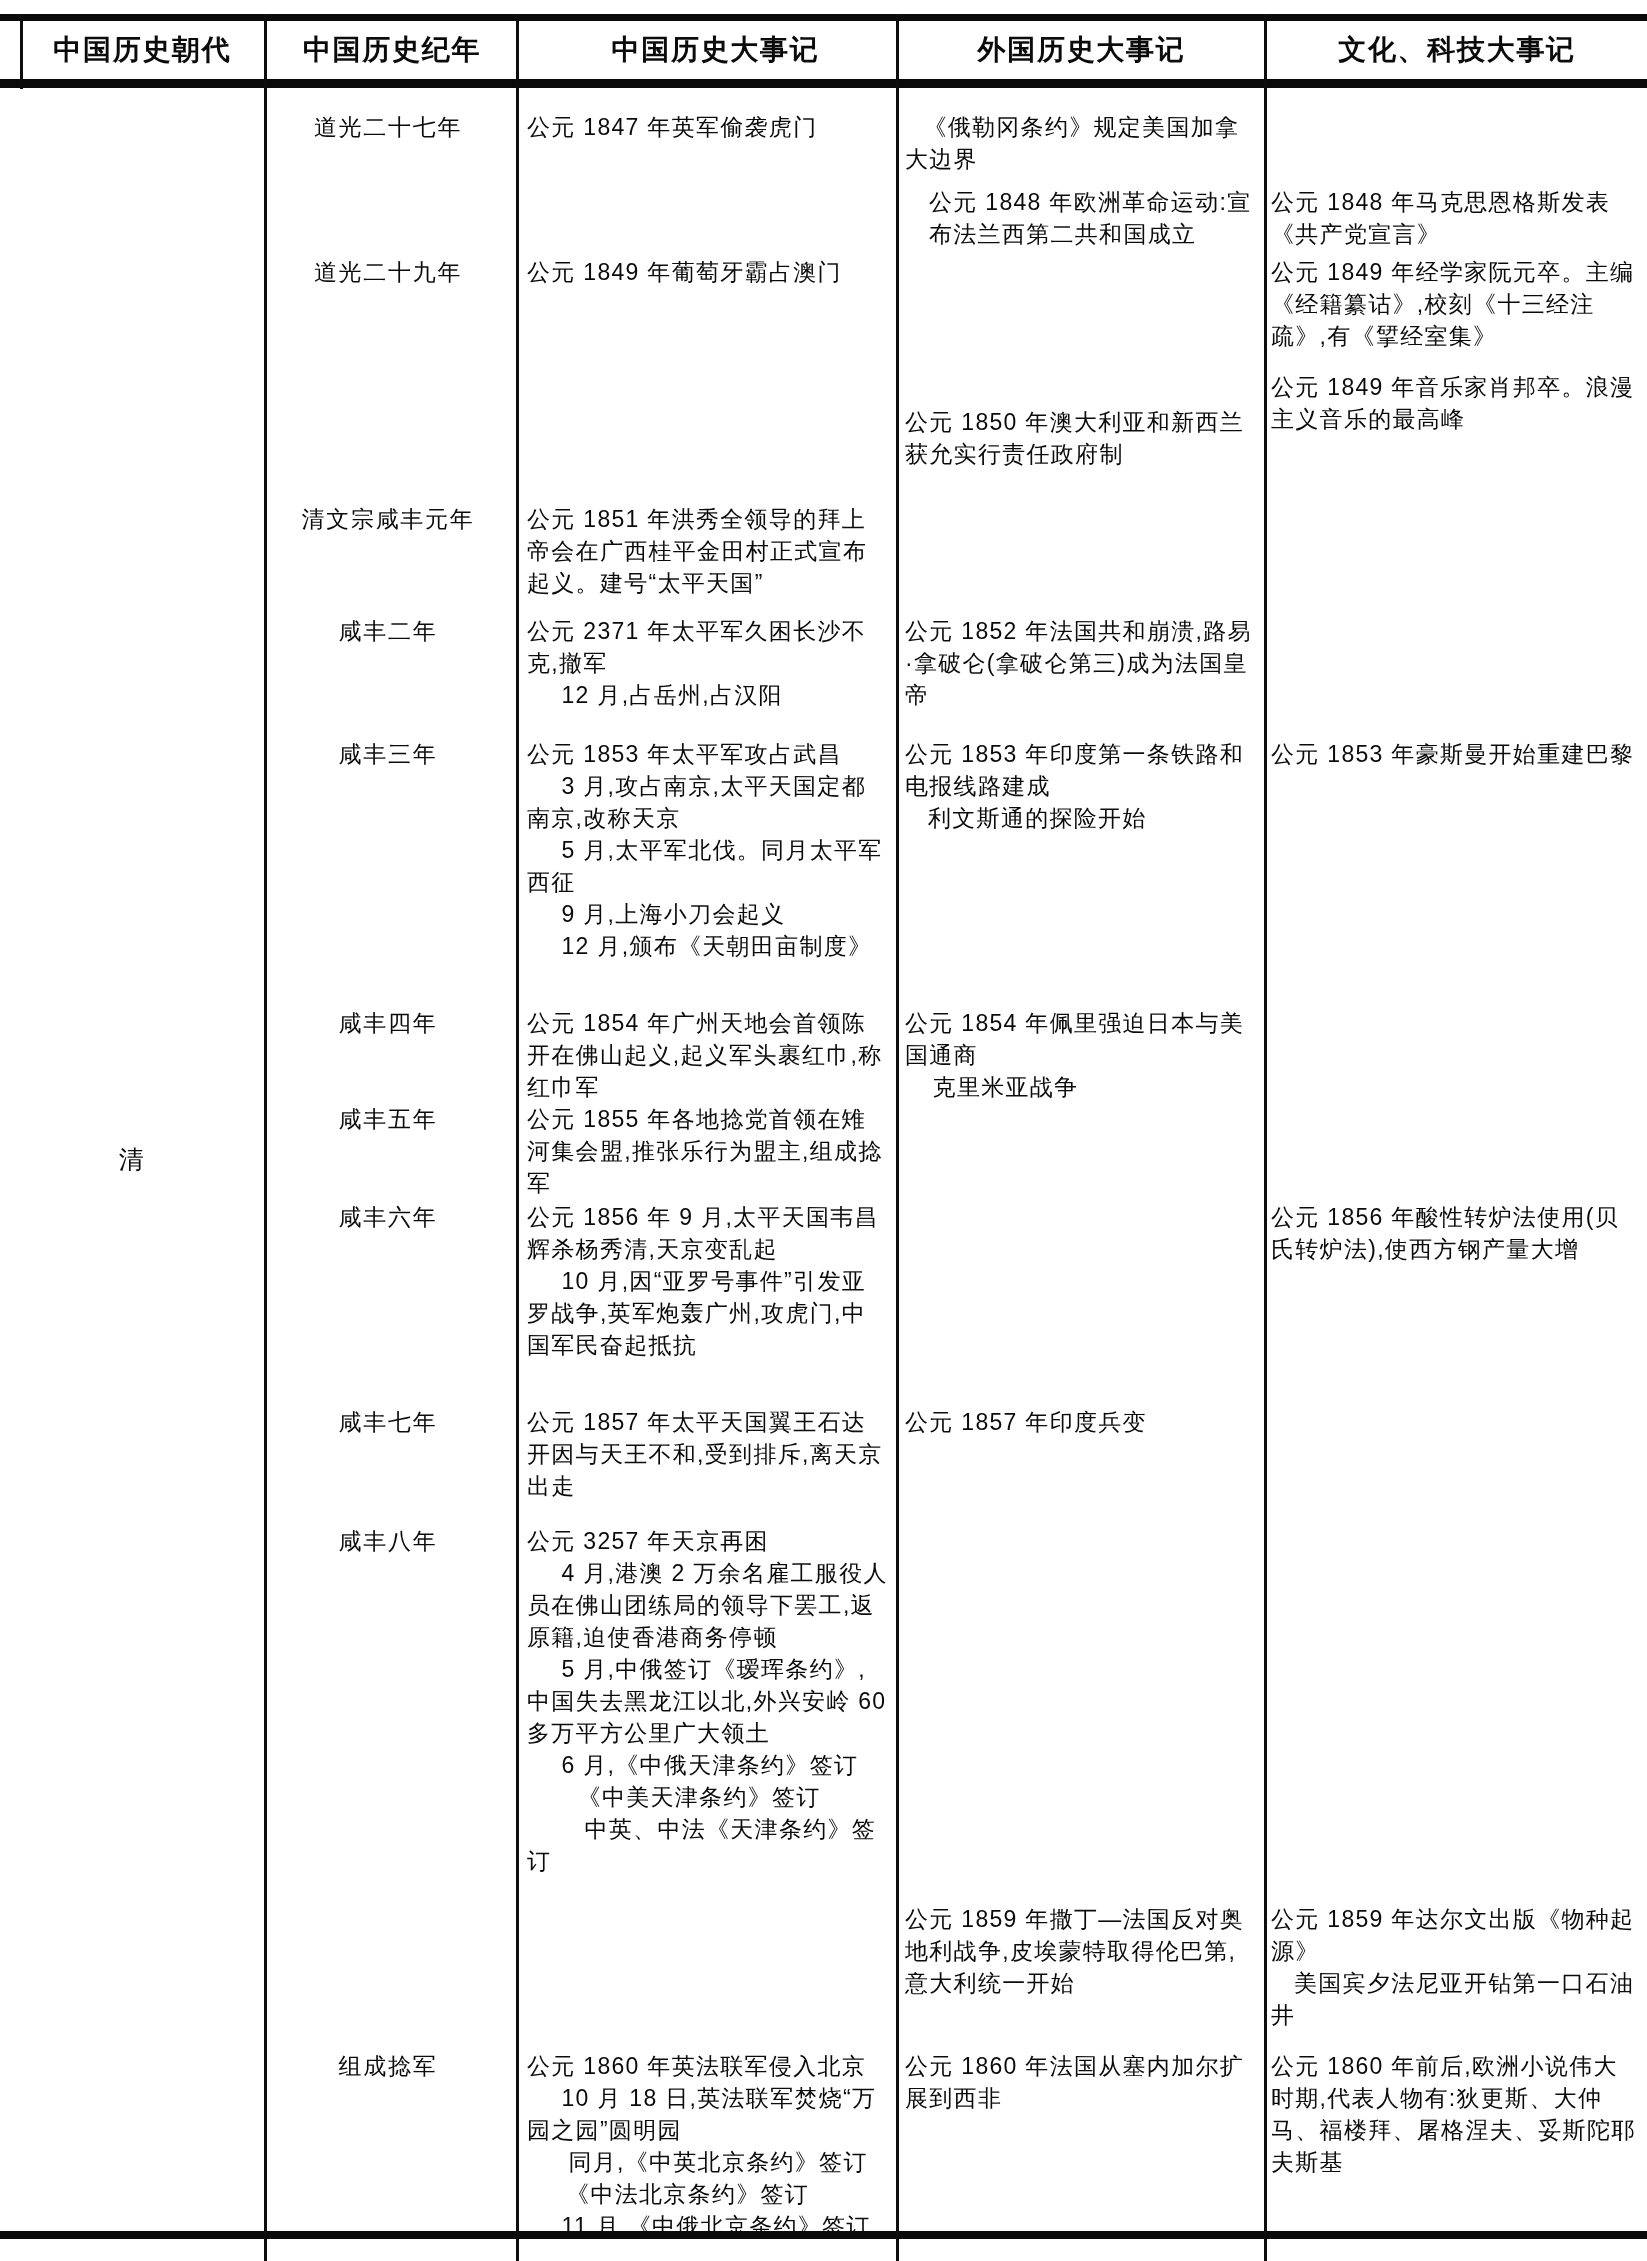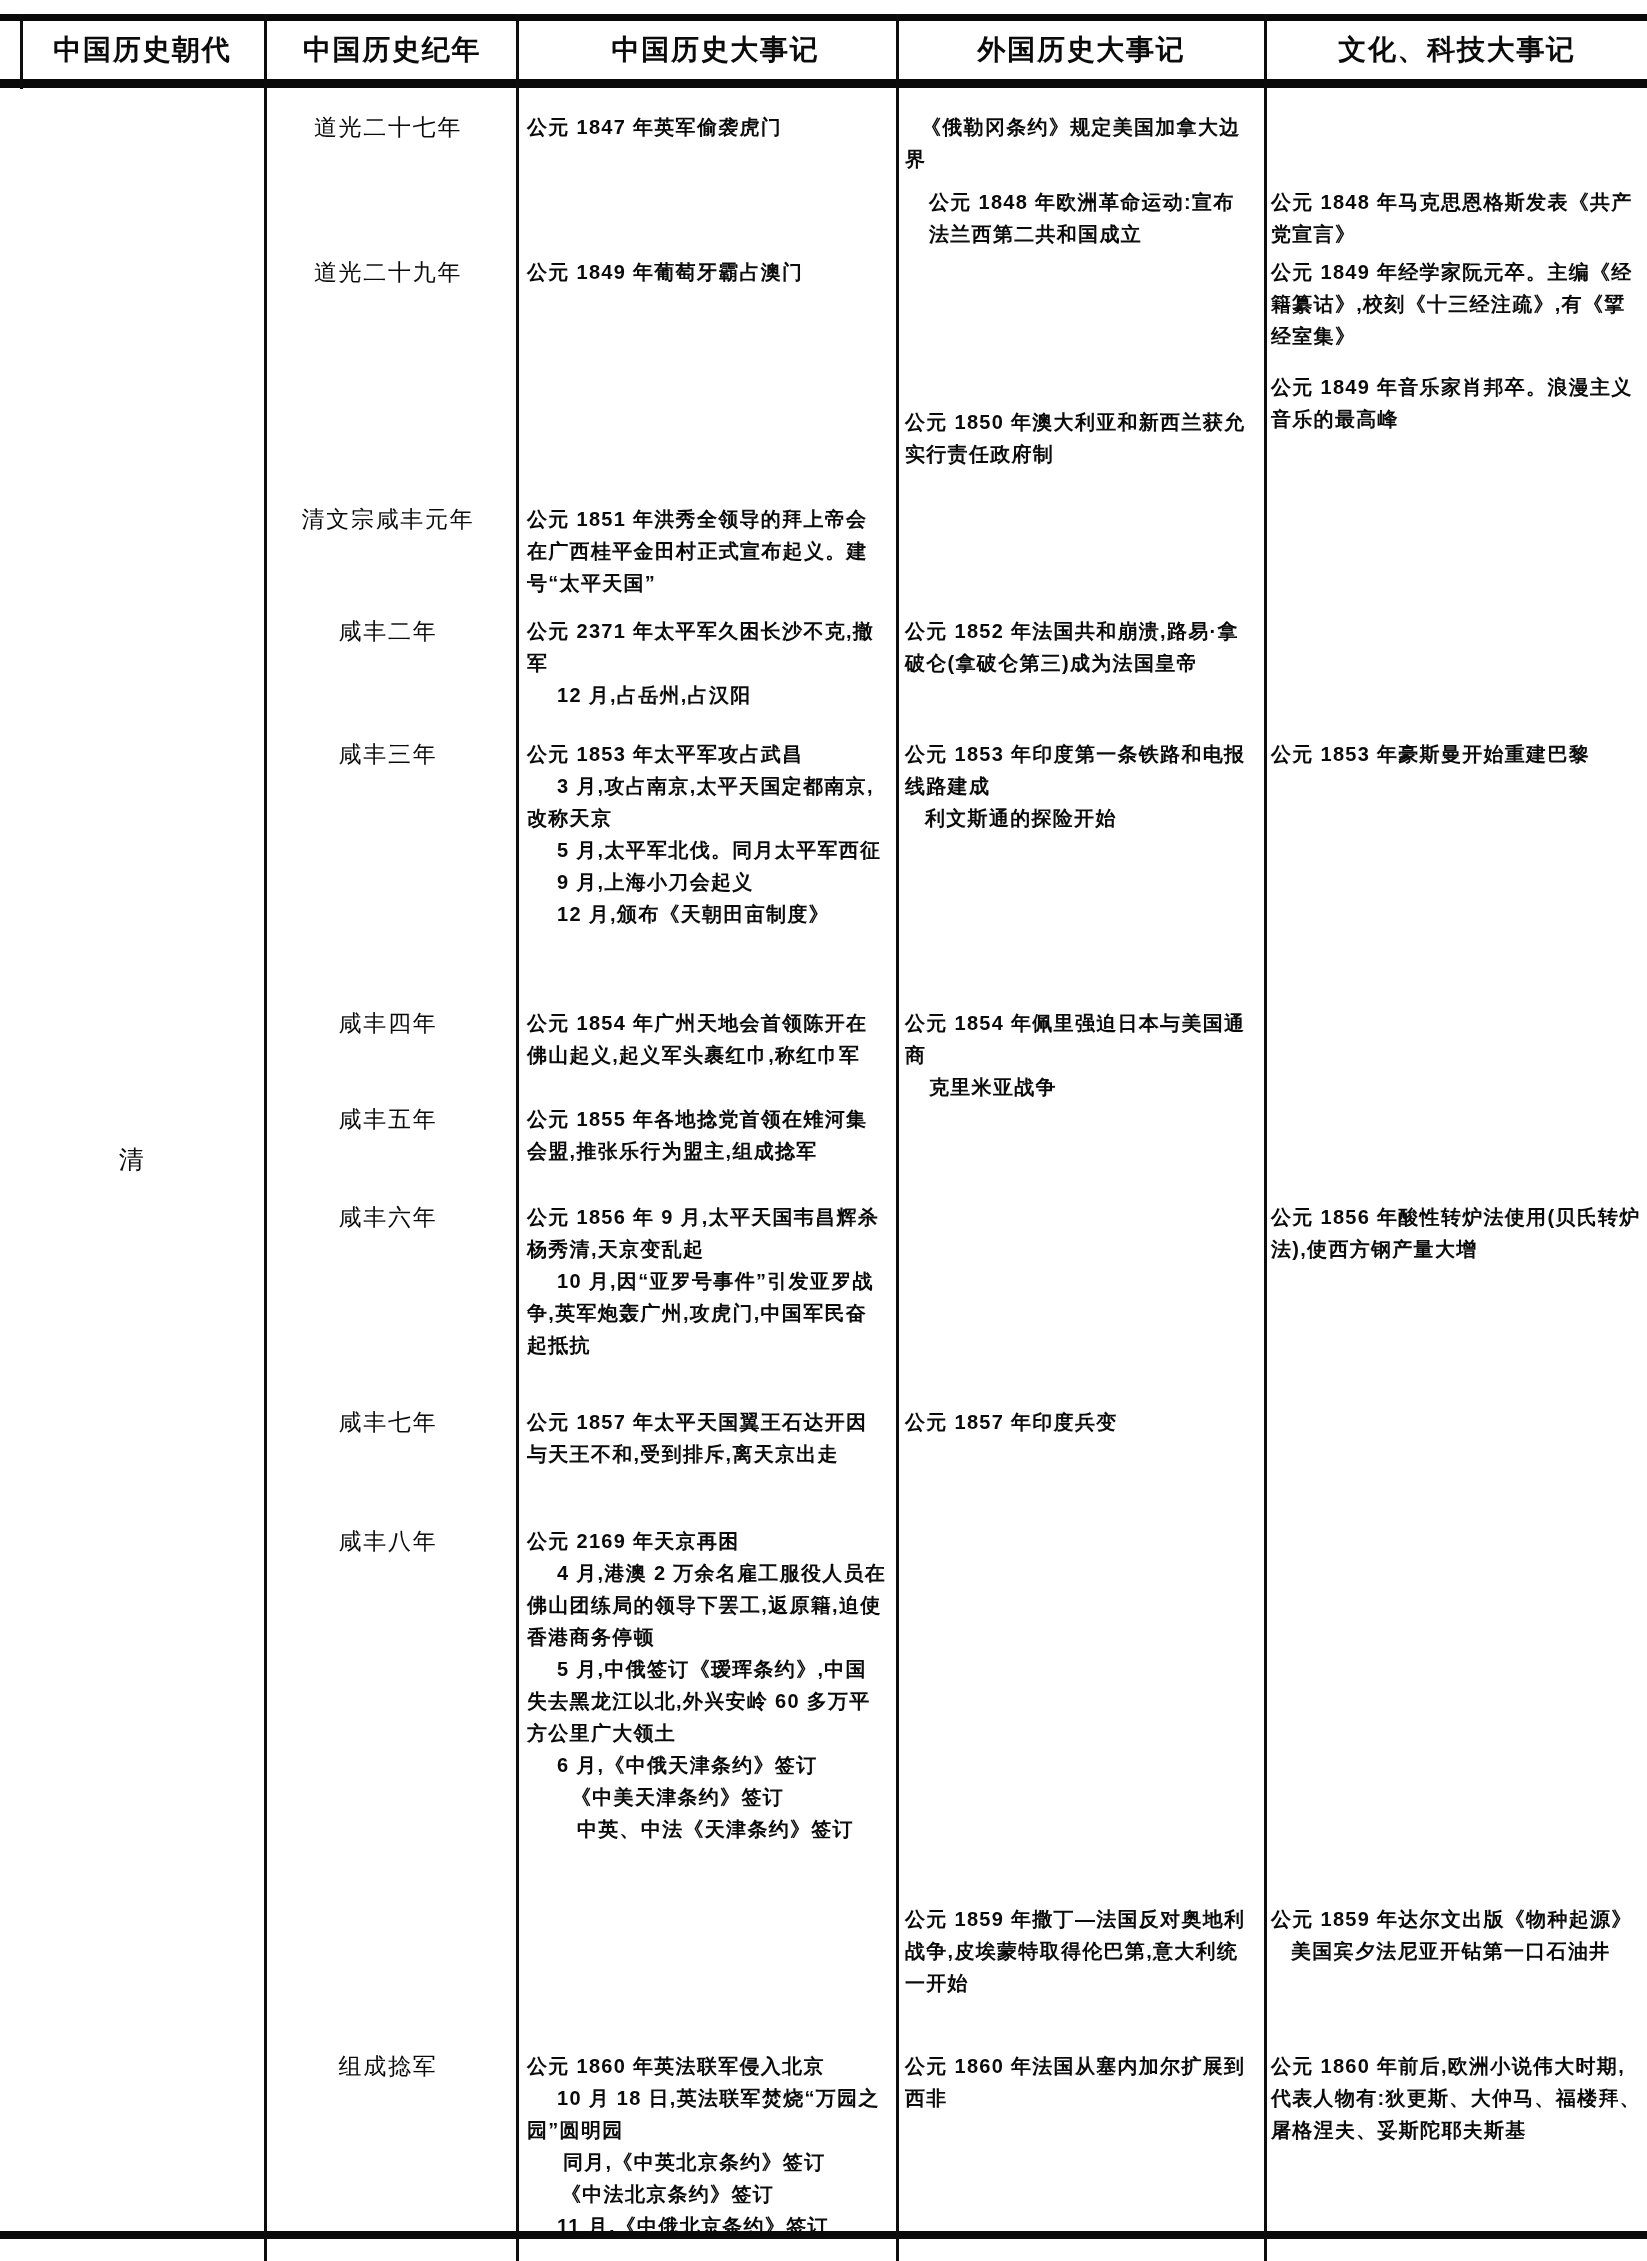--- a/index.html
+++ b/index.html
@@ -23,21 +23,21 @@
     position:absolute;top:21px;height:58px;display:flex;align-items:center;justify-content:center;
     font-size:28px;font-weight:700;letter-spacing:1.7px;white-space:nowrap;
   }
   
   .band{position:absolute;left:0;width:1648px;}
   .cell{position:absolute;top:0;}
   .era-cell{
     left:266px;width:244px;text-align:center;
     font-size:23px;font-weight:400;letter-spacing:1.7px;line-height:32px;white-space:nowrap;
   }
-  .ev-cell{font-size:20px;font-weight:700;line-height:32px;letter-spacing:1.3px;}
+  .ev-cell{font-size:23px;font-weight:400;line-height:32px;letter-spacing:1.3px;}
   .china-cell{left:527px;width:361px;}
   .foreign-cell{left:905px;width:348px;}
   .culture-cell{left:1271px;width:371px;}
   .para{text-align:left;word-break:break-all;}
   #dynasty-label{
     position:absolute;left:0;top:1143px;width:264px;text-align:center;
     font-size:25px;font-weight:400;letter-spacing:1.7px;
   }
 </style>
 </head>
@@ -163,21 +163,21 @@
         <div class="cell ev-cell china-cell">
           <div class="para" style="text-indent: 0em;">公元 1857 年太平天国翼王石达开因与天王不和,受到排斥,离天京出走</div>
         </div>
         <div class="cell ev-cell foreign-cell">
           <div class="para" style="text-indent: 0em;">公元 1857 年印度兵变</div>
         </div>
       </div>
       <div class="band" style="top: 1525px;">
         <div class="cell era-cell">咸丰八年</div>
         <div class="cell ev-cell china-cell">
-          <div class="para" style="text-indent: 0em;">公元 2169 年天京再困</div>
+          <div class="para" style="text-indent: 0em;">公元 3257 年天京再困</div>
           <div class="para" style="text-indent: 1.5em;">4 月,港澳 2 万余名雇工服役人员在佛山团练局的领导下罢工,返原籍,迫使香港商务停顿</div>
           <div class="para" style="text-indent: 1.5em;">5 月,中俄签订《瑷珲条约》,中国失去黑龙江以北,外兴安岭 60 多万平方公里广大领土</div>
           <div class="para" style="text-indent: 1.5em;">6 月,《中俄天津条约》签订</div>
           <div class="para" style="text-indent: 2.2em;">《中美天津条约》签订</div>
           <div class="para" style="text-indent: 2.5em;">中英、中法《天津条约》签订</div>
         </div>
       </div>
       <div class="band" style="top: 1903px;">
         <div class="cell ev-cell foreign-cell">
           <div class="para" style="text-indent: 0em;">公元 1859 年撒丁—法国反对奥地利战争,皮埃蒙特取得伦巴第,意大利统一开始</div>

